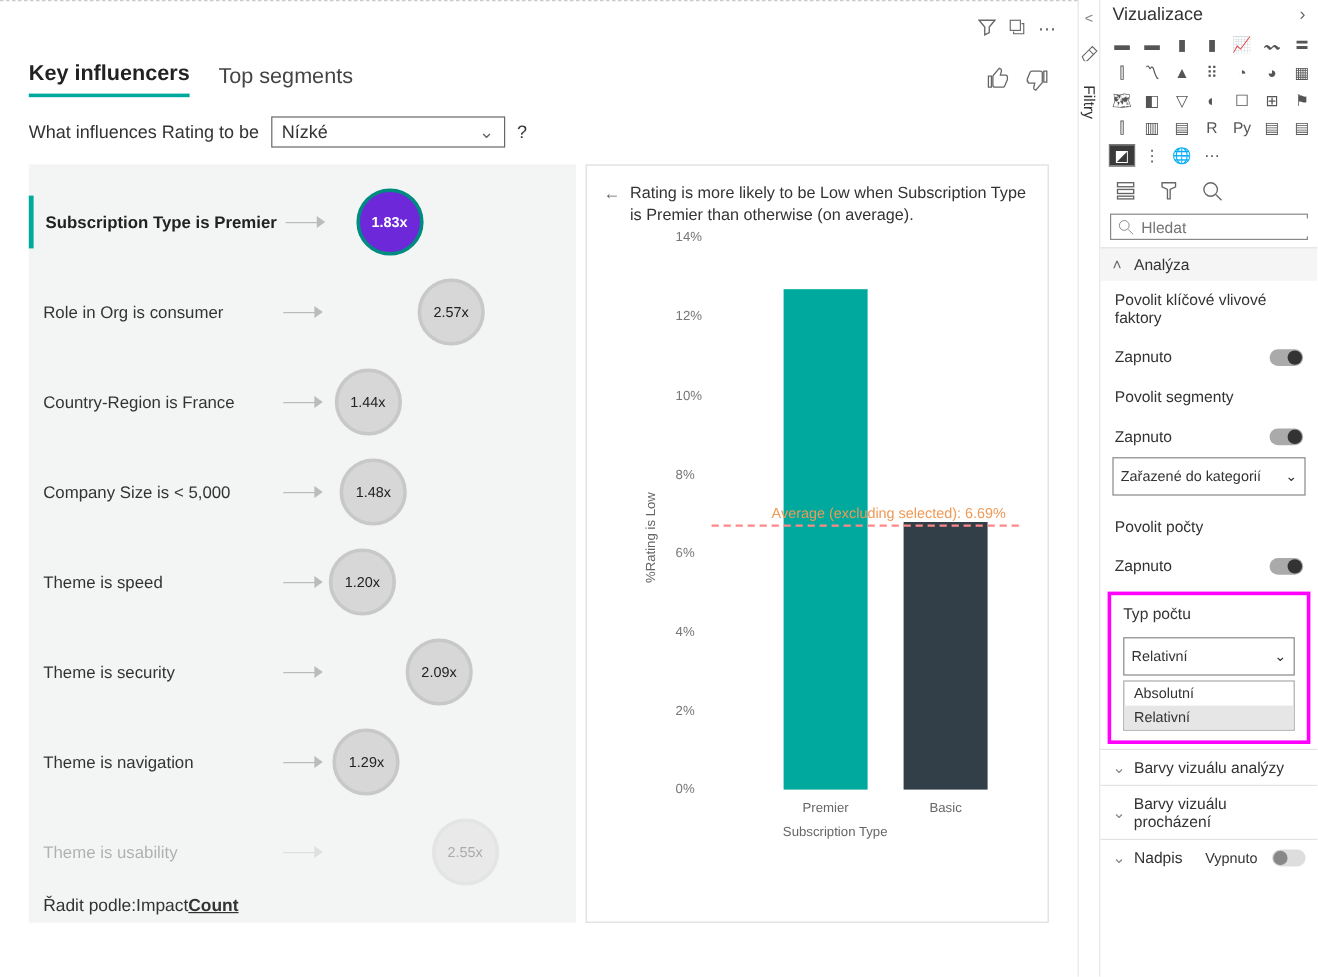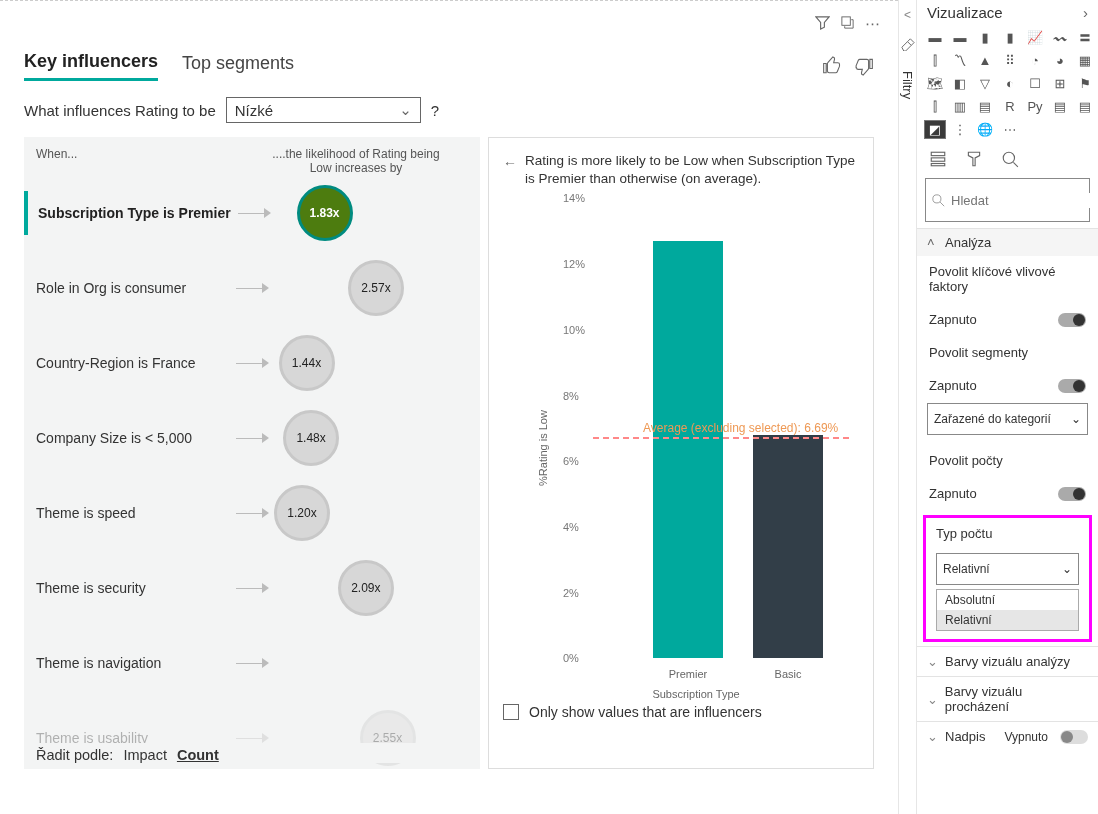--- a/index.html
+++ b/index.html
@@ -22,22 +22,22 @@
   .left-header .when { width: 235px; }
   .left-header .likely { width: 170px; text-align: center;}
   .inf-row { display: flex; align-items: center; height: 75px; }
   .inf-label { width: 200px; font-size: 14px; color: #333; }
   .inf-label.bold { font-weight: 700; color:#222;}
   .inf-arrow { width: 38px; color: #bbb; font-size: 18px; position: relative;}
   .inf-arrow::before { content:""; display:block; width:28px; border-top:1.5px solid #bbb; position:absolute; left:0; top:50%;}
   .inf-arrow::after { content:""; position:absolute; left:26px; top:50%; transform: translateY(-50%); width:0; height:0; border-top:5px solid transparent; border-bottom:5px solid transparent; border-left:7px solid #bbb;}
   .bubble-track { flex:1; position: relative; height: 56px;}
   .bubble { position: absolute; width: 56px; height: 56px; border-radius: 50%; display:flex; align-items:center; justify-content:center; font-size:12px; border:3px solid #c8c8c8; background:#d7d7d7; color:#222;}
-  .bubble.sel { background:#4d7c0f; border-color:#008b80; color:#fff; font-weight:600;}
-  .radit { position:absolute; bottom: 6px; left: 12px; font-size:14.5px; display:flex; gap:10px; align-items:center; background:#f3f4f4; right:12px; padding-top:4px;}
+  .bubble.sel { background:#6d28d9; border-color:#008b80; color:#fff; font-weight:600;}
+  .radit { position:absolute; bottom: 6px; left: 12px; font-size:14.5px; display:flex; align-items:center; background:#f3f4f4; right:12px; padding-top:4px;}
   .radit .sel { text-decoration: underline; font-weight:600;}
   .right-panel { border:1.5px solid #ddd; background:#fff; margin-left:8px; flex:1; padding: 14px; position:relative;}
   .rp-head { display:flex; gap:8px; font-size:13.5px; color:#333; line-height:1.35; margin-bottom:10px;}
   .rp-head .back { cursor:pointer; font-size:14px; color:#666; }
   .chart { position:relative; height:500px; margin-left:30px;}
   .ylabel { position:absolute; left:-28px; top:50%; transform:translateY(-50%) rotate(-90deg); font-size:11px; color:#666; white-space:nowrap;}
   .ytick { position:absolute; left:0; font-size:11px; color:#777; transform:translateY(50%);}
   .bars { position:absolute; left:60px; right:10px; bottom:40px; top:0; }
   .bar { position:absolute; bottom:0; width:70px; }
   .bar.b1 { background:#00a99d; }
@@ -53,21 +53,21 @@
   .filtry-rail .vert { writing-mode: vertical-rl; font-size:13px; color:#333; margin-top:6px;}
   
   .viz-pane { width: 182px; border-left:1px solid #e6e6e6; display:flex; flex-direction:column; background:#fff;}
   .viz-header { display:flex; align-items:flex-start; padding: 4px 10px; font-size:15px; }
   .viz-header .chev { margin-left:auto; color:#666;}
   .viz-gallery { padding: 4px 8px; display:grid; grid-template-columns: repeat(7, 20px); gap: 6px 5px;}
   .viz-gallery .vi { width:20px; height:17px; display:flex; align-items:center; justify-content:center; font-size:13px; color:#555;}
   .viz-gallery .vi.sel { outline:1px solid #777; background:#3a3a3a; color:#fff;}
   .pane-tabs { display:flex; gap:18px; padding:8px 12px;}
   .pane-tabs .pt { width:18px; height:18px; color:#666;}
-  .search { margin:2px 8px 6px 8px; border:1px solid #888; height:44px; display:flex; align-items:center; padding:0 6px; gap:6px; color:#666;}
+  .search { margin:2px 8px 6px 8px; border:1px solid #888; height:22px; display:flex; align-items:center; padding:0 6px; gap:6px; color:#666;}
   .search input { border:none; outline:none; flex:1; font-size:13px;}
   .section-head { background:#f5f5f5; border-top:1px solid #e3e3e3; padding:6px 10px; font-size:13px; display:flex; align-items:center; gap:6px; cursor:pointer;}
   .section-head .exp { color:#666; width:12px;}
   .kv { padding:8px 12px; font-size:13px;}
   .kv .lbl { color:#333; margin-bottom:6px;}
   .toggle-row { display:flex; align-items:center; justify-content:space-between; padding:4px 12px 10px 12px; font-size:13px;}
   .toggle { width:28px; height:14px; border-radius:8px; background:#aaa; position:relative;}
   .toggle::after { content:""; position:absolute; width:12px; height:12px; border-radius:50%; background:#333; top:1px; }
   .toggle.on::after { right:1px;}
   .toggle.off::after { left:1px; background:#888;}
@@ -125,24 +125,20 @@
         <div class="dropdown">
           <span>Nízké</span>
           <span class="chev">⌄</span>
         </div>
         <span>?</span>
       </div>
 
       <div class="main-row">
 
         <div class="left-panel">
-          <div class="left-header">
-            <div class="when">When...</div>
-            <div class="likely">....the likelihood of Rating being Low increases by</div>
-          </div>
           <div id="inf-container">
               <div class="inf-row">
                 <div style="width: 4px; background: rgb(0, 169, 157); height: 44px; margin-right: 10px; margin-left: -12px;"></div>
                 <div class="inf-label bold">Subscription Type is Premier</div>
                 <div class="inf-arrow"></div>
                 <div class="bubble-track">
                   <div class="bubble sel" style="left: 20.52px;">1.83x</div>
                 </div>
               </div>
               <div class="inf-row">
@@ -176,20 +172,23 @@
               <div class="inf-row">
                 <div class="inf-label">Theme is security</div>
                 <div class="inf-arrow"></div>
                 <div class="bubble-track">
                   <div class="bubble" style="left: 63.84px;">2.09x</div>
                 </div>
               </div>
               <div class="inf-row">
                 <div class="inf-label">Theme is navigation</div>
                 <div class="inf-arrow"></div>
+                <div class="bubble-track">
+                  <div class="bubble" style="left: 3.42px;">1.29x</div>
+                </div>
               </div>
               <div class="inf-row" style="opacity: 0.35; align-items: center;">
                 <div class="inf-label">Theme is usability</div>
                 <div class="inf-arrow"></div>
                 <div class="bubble-track">
                   <div class="bubble" style="left: 85.5px;">2.55x</div>
                 </div>
               </div>
             </div>
           <div class="radit">
@@ -219,24 +218,20 @@
             <div class="bars" id="bars">
                 <div class="bar b1" style="height: 417.286px; left: 60px;"></div>
                 <div class="bar b2" style="height: 223.429px; left: 160px;"></div>
               </div>
             <div class="avg-line" id="avgline" style="bottom: 259.814px;"></div>
             <div class="avg-label" id="avglabel" style="bottom: 263.814px; left: 110px;">Average (excluding selected): 6.69%</div>
             <div class="xaxis-title">Subscription Type</div>
           <div class="xlabel" style="left: 120px;">Premier</div>
               <div class="xlabel" style="left: 220px;">Basic</div>
             </div>
-          <div class="checkbox-row">
-            <div class="cb"></div>
-            <span>Only show values that are influencers</span>
-          </div>
         </div>
       </div>
     </div>
   </div>
 </div>
 
 <div class="filtry-rail">
   <span style="font-size:12px;color:#888">&lt;</span>
   <span>
     <svg width="15" height="15" viewBox="0 0 16 16">

